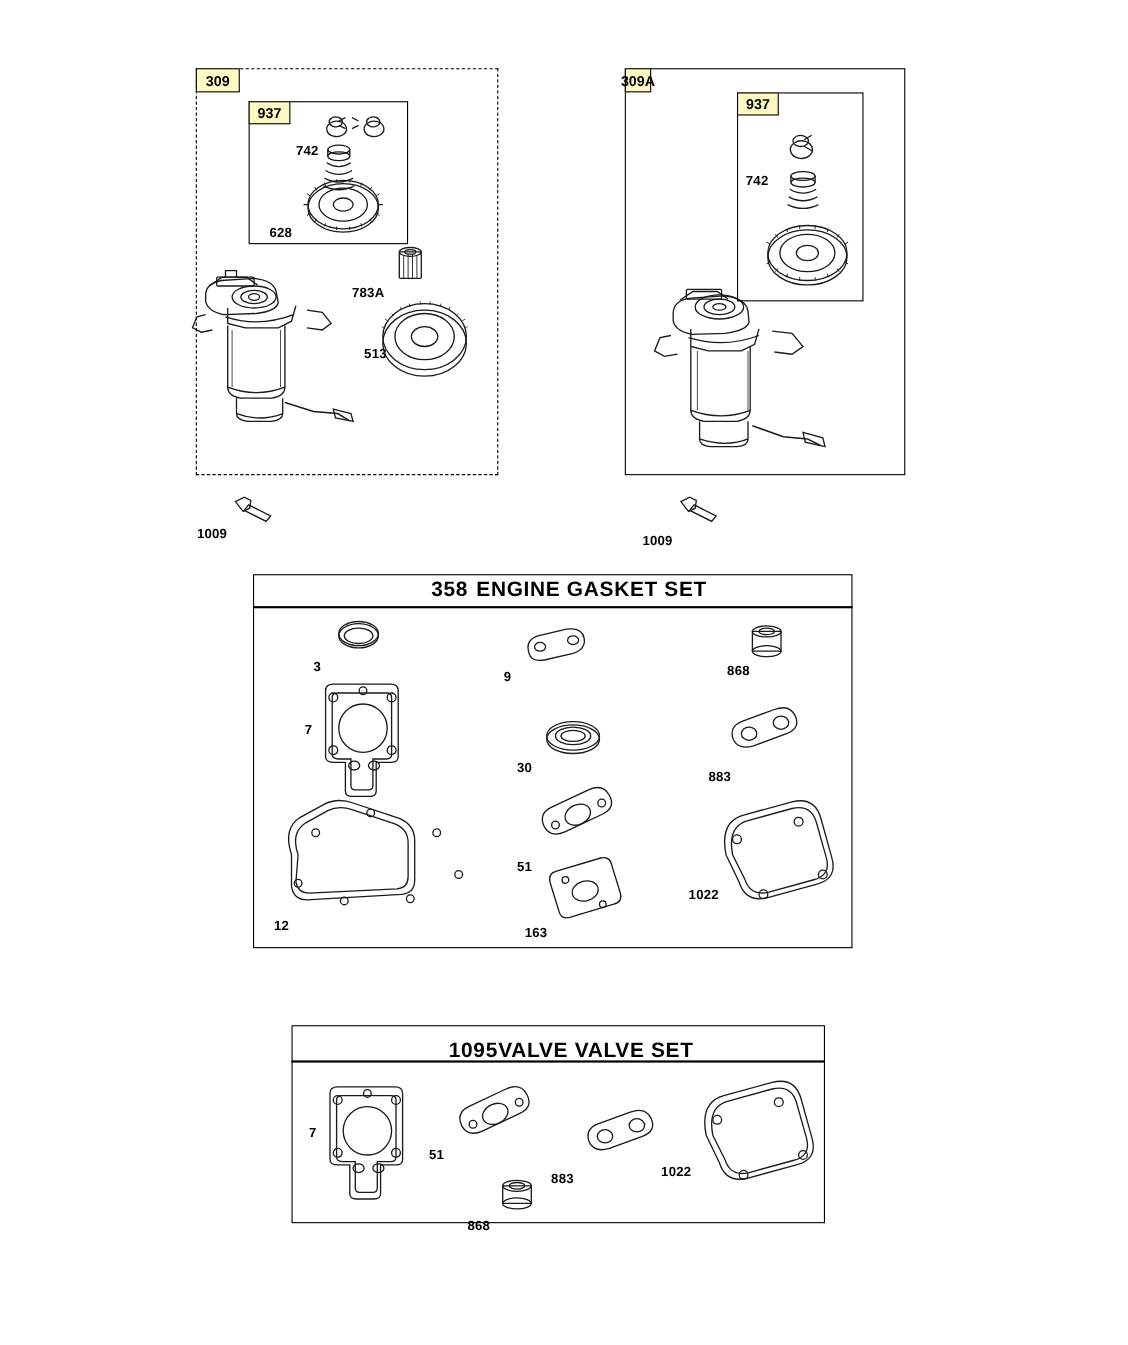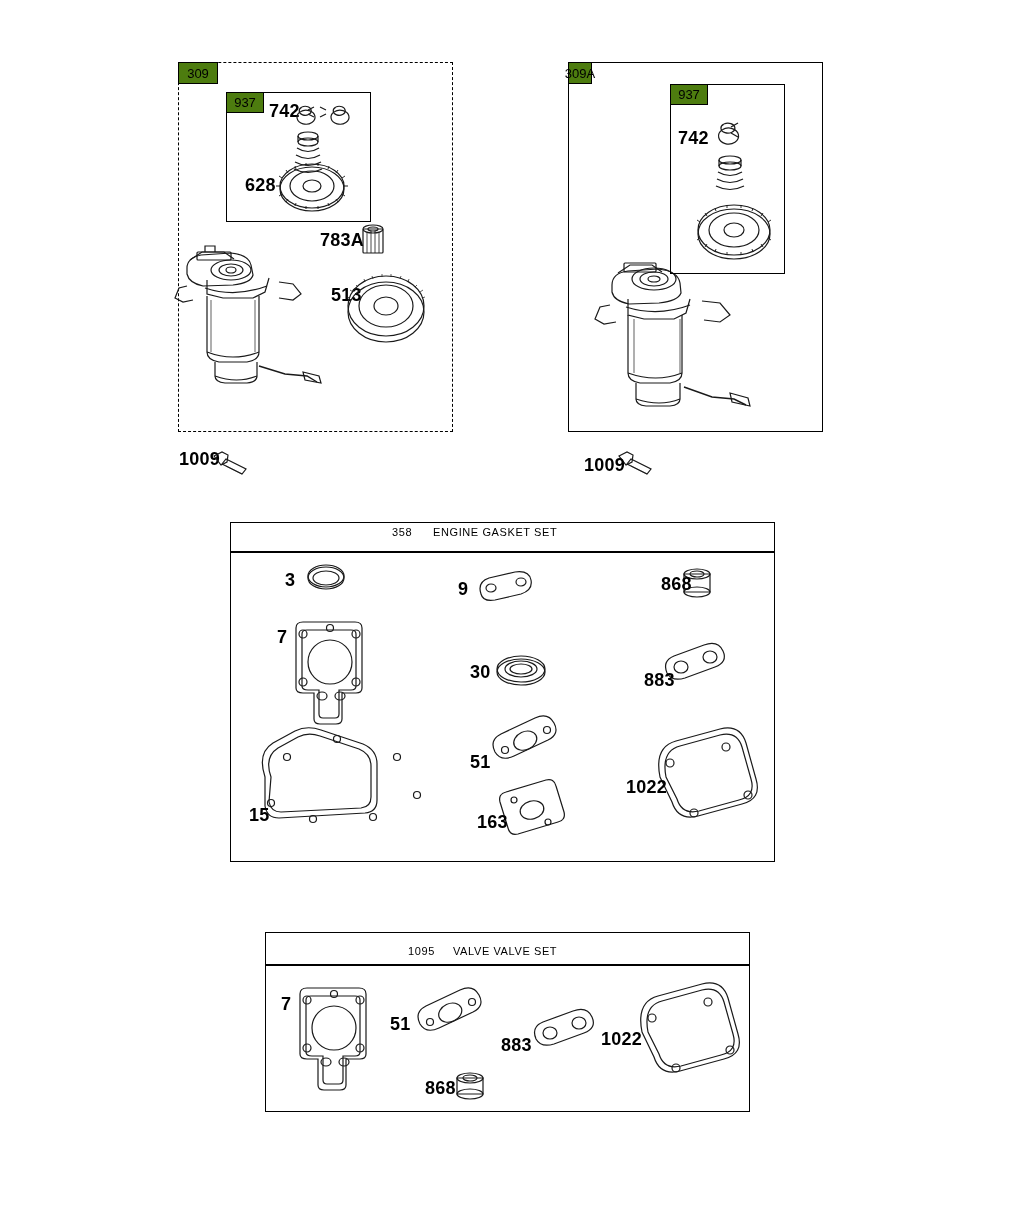--- a/index.html
+++ b/index.html
@@ -16,50 +16,51 @@
     overflow: hidden;
   }
   .page {
     position: absolute;
     left: 0; top: 0;
     width: 1025px;
     height: 1223px;
   }
   .callout {
     position: absolute;
-    font-size: 18px;
+    font-size: 12px;
     font-weight: bold;
     letter-spacing: 0.2px;
     white-space: nowrap;
     color: #000;
+    margin-top: 29px;
   }
   .panel {
     position: absolute;
     border: 1.5px solid #000;
     box-sizing: border-box;
   }
   .panel-dashed {
     position: absolute;
     border: 1.5px dashed #000;
     box-sizing: border-box;
   }
   .panel-title {
     position: absolute;
-    font-size: 11px;
-    font-weight: normal;
+    font-size: 19px;
+    font-weight: bold;
     letter-spacing: 0.6px;
     white-space: nowrap;
   }
   .tagbox {
     position: absolute;
     border: 1.5px solid #000;
     box-sizing: border-box;
-    background: #4d7c0f;
+    background: #fef9c3;
     font-size: 13px;
-    font-weight: normal;
+    font-weight: bold;
     display: flex;
     align-items: center;
     justify-content: center;
     padding: 1px 10px;
   }
   .hline {
     position: absolute;
     height: 1.5px;
     background: #000;
   }
@@ -369,21 +370,21 @@
   <div class="hline" style="left:230px; top:551px; width:545px;"></div>
   <div class="panel-title" style="left:392px; top:526px;">358</div>
   <div class="panel-title" style="left:433px; top:526px;">ENGINE GASKET SET</div>
 
   <div class="callout" style="left:285px; top:570px;">3</div>
   <div class="callout" style="left:458px; top:579px;">9</div>
   <div class="callout" style="left:661px; top:574px;">868</div>
   <div class="callout" style="left:277px; top:627px;">7</div>
   <div class="callout" style="left:470px; top:662px;">30</div>
   <div class="callout" style="left:644px; top:670px;">883</div>
-  <div class="callout" style="left:249px; top:805px;">15</div>
+  <div class="callout" style="left:249px; top:805px;">12</div>
   <div class="callout" style="left:470px; top:752px;">51</div>
   <div class="callout" style="left:477px; top:812px;">163</div>
   <div class="callout" style="left:626px; top:777px;">1022</div>
 
 
   <div class="panel" style="left:265px; top:932px; width:485px; height:180px;"></div>
   <div class="hline" style="left:265px; top:964px; width:485px;"></div>
   <div class="panel-title" style="left:408px; top:945px;">1095</div>
   <div class="panel-title" style="left:453px; top:945px;">VALVE VALVE SET</div>
 

